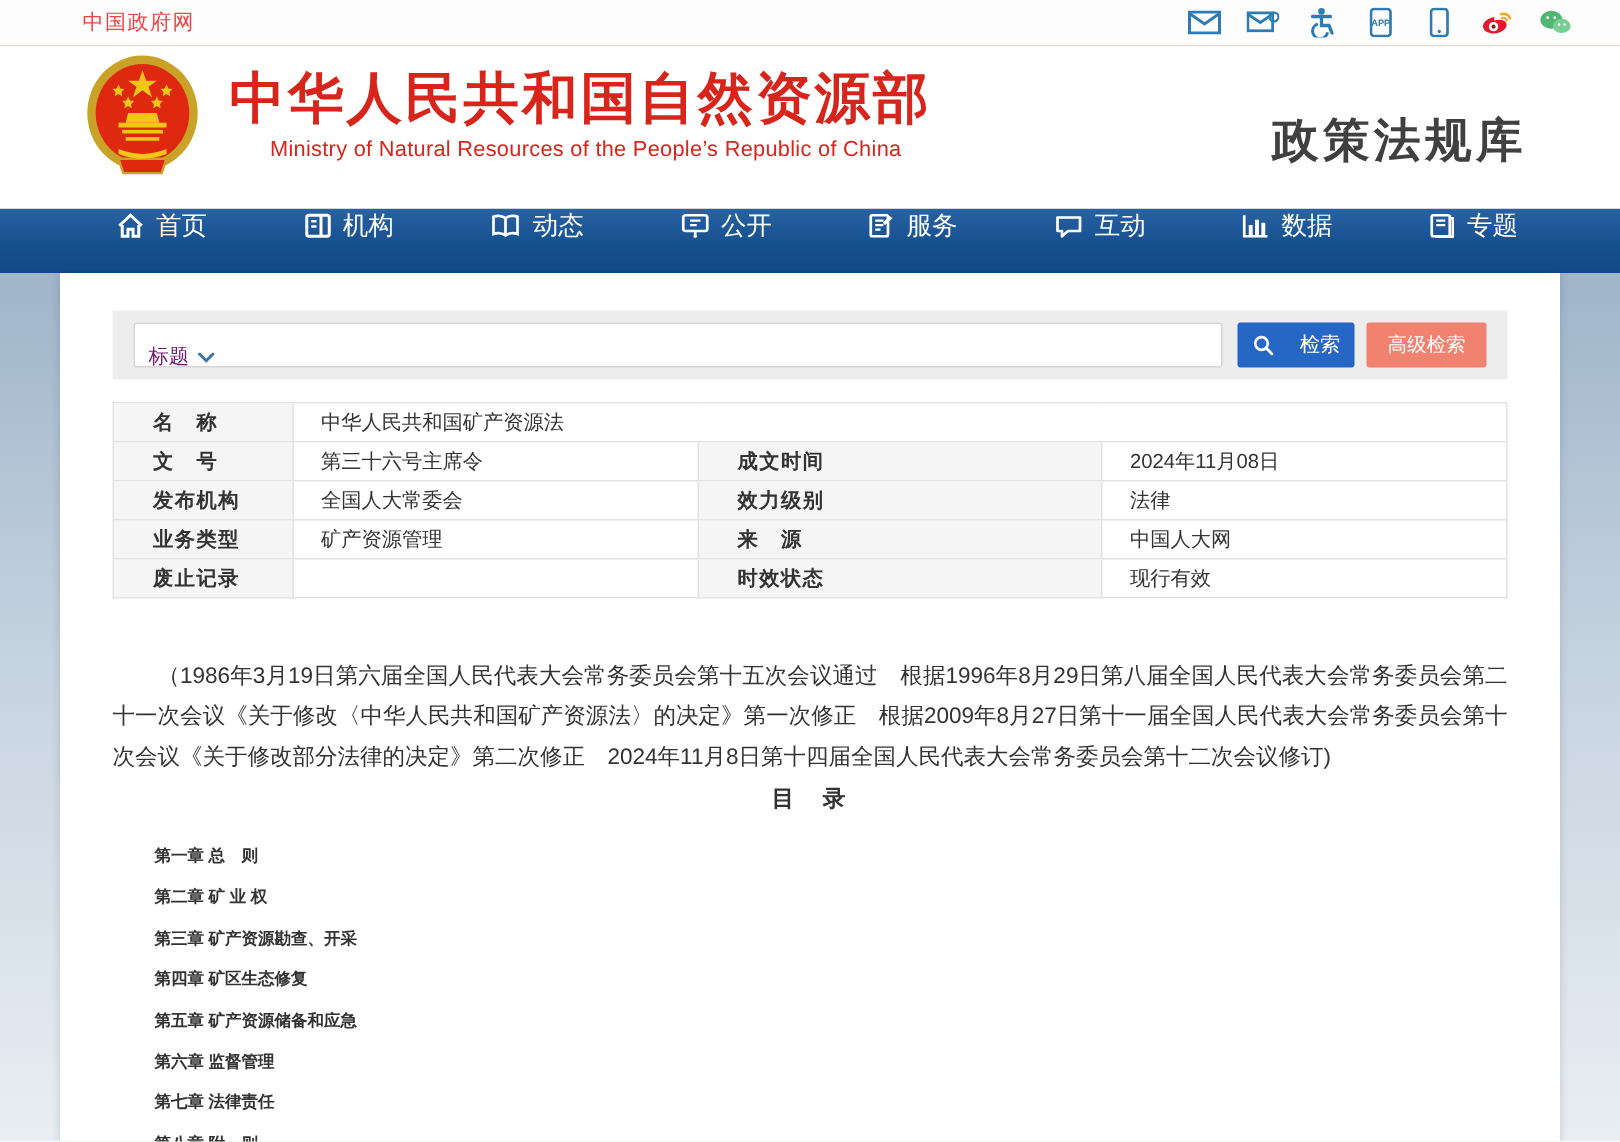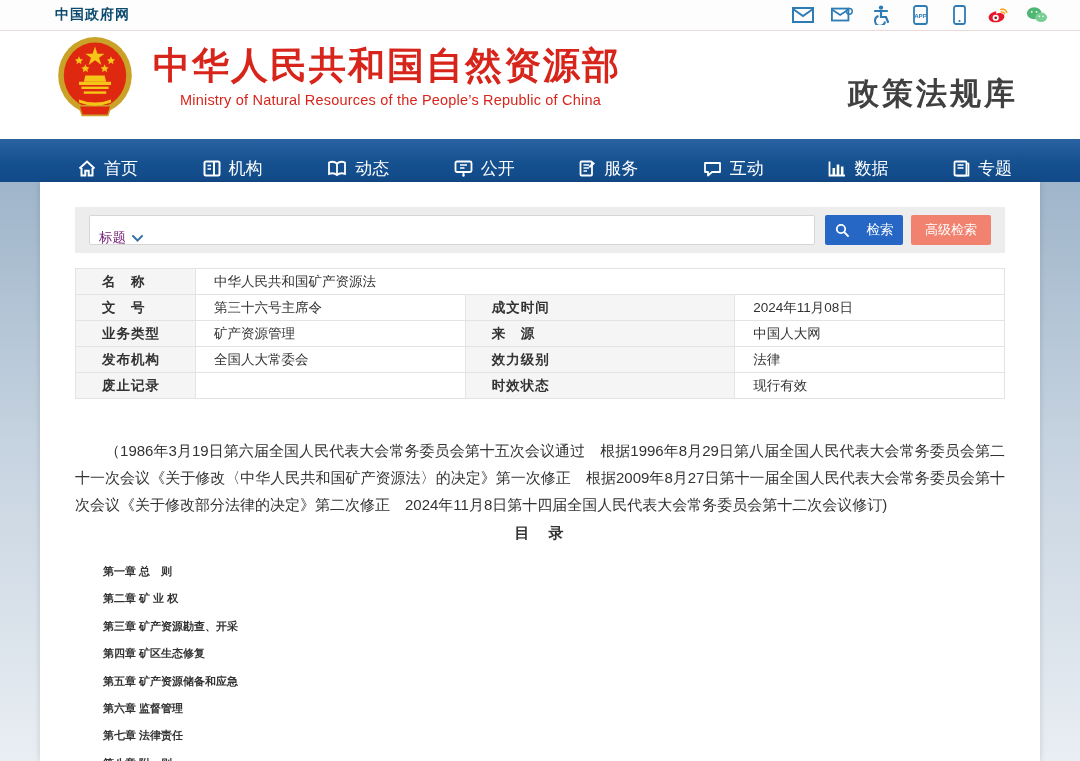--- a/index.html
+++ b/index.html
@@ -7,38 +7,38 @@
   body {
     font-family:"Liberation Sans","DejaVu Sans",sans-serif;
     background:#fff; color:#333;
   }
   
   .topbar {
     height:31px; background:#fdfdfd; border-bottom:1px solid #ead9d9;
     display:flex; align-items:center; justify-content:space-between;
     padding:0 32px 0 55px;
   }
-  .gov-link { color:#0c4a6e; font-weight:bold; font-size:14px; letter-spacing:1px; cursor:pointer; }
+  .gov-link { color:#ef4444; font-weight:normal; font-size:14px; letter-spacing:1px; cursor:pointer; }
   .topbar-icons { display:flex; align-items:center; gap:17px; }
   .topbar-icons .tico { width:22px; height:20px; display:flex; align-items:center; justify-content:center; cursor:pointer; }
   
   .header {
     height:108px; background:#fff; display:flex; align-items:center;
     padding:0 60px 16px 55px; position:relative;
   }
   .emblem { width:80px; height:84px; flex:0 0 auto; }
   .brand { margin-left:18px; }
   .brand-cn { color:#d8251c; font-size:37px; font-weight:bold; letter-spacing:2px; line-height:1.1; }
   .brand-en { color:#d8251c; font-size:14.5px; margin-top:6px; letter-spacing:0.2px;margin-left:27px; }
   .db-title { position:absolute; right:62px; top:42px; color:#404040; font-size:31px; font-weight:bold; letter-spacing:3px; }
   
   .nav {
     height:43px; background:linear-gradient(#2a62a2,#15508f 55%,#124a89);
-    display:flex; align-items:center; justify-content:space-between;
-    padding:16px 68px 0 78px;
+    display:flex; align-items:flex-start; justify-content:space-between;
+    padding:0 68px 0 78px;
   }
   .nav-item { display:flex; align-items:center; gap:8px; color:#fff; font-size:17px; cursor:pointer; white-space:nowrap; }
   .nav-item svg { display:block; }
   
   .page-bg {
     height:579px;
     background:linear-gradient(#9fb5ca,#c6d3e0 45%,#e9eef3);
     padding:0 40px;
   }
   .content { background:#fff; height:100%; padding:25px 35px 0 35px; box-shadow:0 0 6px rgba(0,0,0,.15); }
@@ -252,30 +252,30 @@
         <td class="lbl">名　称</td>
         <td colspan="3">中华人民共和国矿产资源法</td>
       </tr>
       <tr>
         <td class="lbl">文　号</td>
         <td class="v1">第三十六号主席令</td>
         <td class="lbl">成文时间</td>
         <td>2024年11月08日</td>
       </tr>
       <tr>
+        <td class="lbl">发布机构</td>
+        <td class="v1">全国人大常委会</td>
+        <td class="lbl">效力级别</td>
+        <td>法律</td>
+      </tr>
+      <tr>
         <td class="lbl">业务类型</td>
         <td class="v1">矿产资源管理</td>
         <td class="lbl">来　源</td>
         <td>中国人大网</td>
-      </tr>
-      <tr>
-        <td class="lbl">发布机构</td>
-        <td class="v1">全国人大常委会</td>
-        <td class="lbl">效力级别</td>
-        <td>法律</td>
       </tr>
       <tr>
         <td class="lbl">废止记录</td>
         <td class="v1"></td>
         <td class="lbl">时效状态</td>
         <td>现行有效</td>
       </tr>
     </tbody>
       </table>
 

